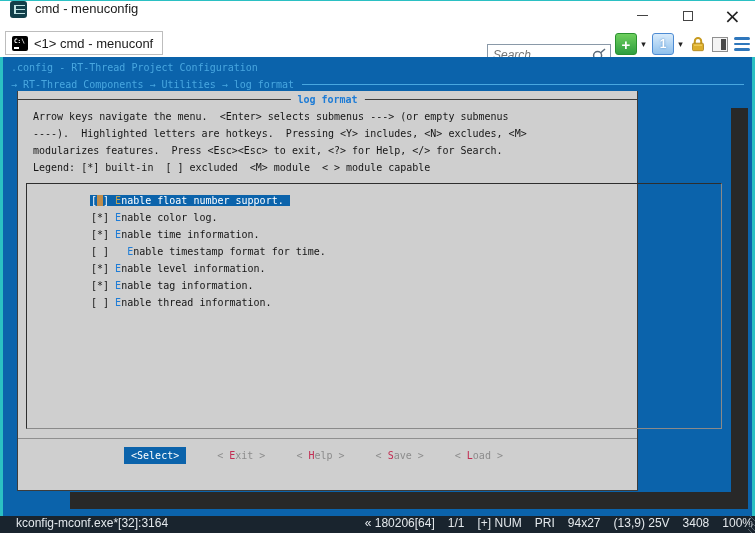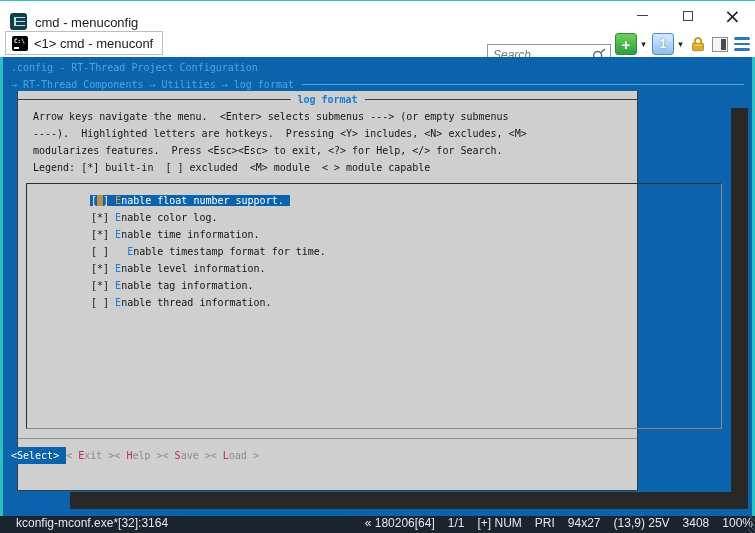--- a/index.html
+++ b/index.html
@@ -3,21 +3,21 @@
 <meta charset="utf-8">
 <style>
   html,body{margin:0;padding:0;background:#555;}
   #window{
     position:relative;width:755px;height:533px;overflow:hidden;
     background:#0b63ab;font-family:"Liberation Sans",sans-serif;
     -webkit-font-smoothing:antialiased;
   }
   
   .titlebar{position:absolute;left:0;top:0;width:755px;height:30px;background:#fff;
-    border-top:1px solid #2bc0c3;box-sizing:border-box;display:flex;align-items:flex-end;}
+    border-top:1px solid #2bc0c3;box-sizing:border-box;display:flex;align-items:flex-start;}
   .app-icon{width:17px;height:17px;margin-left:10px;background:#123f4a;border-radius:3px;
     position:relative;flex:none;}
   .app-icon::before{content:"";position:absolute;left:4px;top:4px;width:9px;height:9px;
     border-left:2px solid #bfe3e3;
     background:repeating-linear-gradient(#bfe3e3 0 1.5px,transparent 1.5px 4px);}
   .win-title{margin-left:8px;font-size:13px;color:#1a1a1a;}
   .win-controls{margin-left:auto;display:flex;height:100%;}
   .win-btn{width:45px;height:100%;display:flex;align-items:center;justify-content:center;color:#333;}
   .glyph-min{width:11px;height:1px;background:#444;}
   .glyph-max{width:10px;height:10px;border:1px solid #444;box-sizing:border-box;}
@@ -65,22 +65,22 @@
   .help{position:absolute;left:15px;top:17px;color:#161616;}
   .listbox{position:absolute;left:8px;top:92px;width:696px;height:246px;box-sizing:border-box;
     border:1px solid;border-color:#2e2e2e #8a8a8a #8a8a8a #2e2e2e;
     padding:8px 0 0 64px;overflow:hidden;}
   .mrow{height:17px;line-height:17px;color:#141414;}
   .hl{background:#0b63ab;color:#fff;padding:0 6px 0 1px;margin-left:-1px;}
   .cur{background:#c08c4a;color:#c08c4a;}
   .hk-blue{color:#1e7cd6;}
   .hk-sel{color:#c0a354;}
   .sep{position:absolute;left:0;right:0;top:347px;border-top:1px solid #909090;}
-  .btnrow{position:absolute;left:0;right:0;top:356px;height:17px;display:flex;justify-content:flex-start;
-    transform:translateX(-14px);}
+  .btnrow{position:absolute;left:0;right:0;top:356px;height:17px;display:flex;justify-content:center;
+    gap:31px;transform:translateX(-14px);}
   .btn{color:#8c8c8c;}
   .btn.sel{background:#0b63ab;color:#fff;padding:0 7px;}
   .hk-red{color:#c22d52;}
   .shadow{position:absolute;background:#282828;}
   #shadow-r{left:731px;top:108px;width:17px;height:401px;}
   #shadow-b{left:70px;top:492px;width:678px;height:17px;}
   
   .statusbar{position:absolute;left:0;top:516px;width:755px;height:17px;background:#19242e;
     display:flex;font-size:12px;color:#e3e8ec;padding-left:12px;}
   .proc{margin-left:4px;white-space:pre;}

